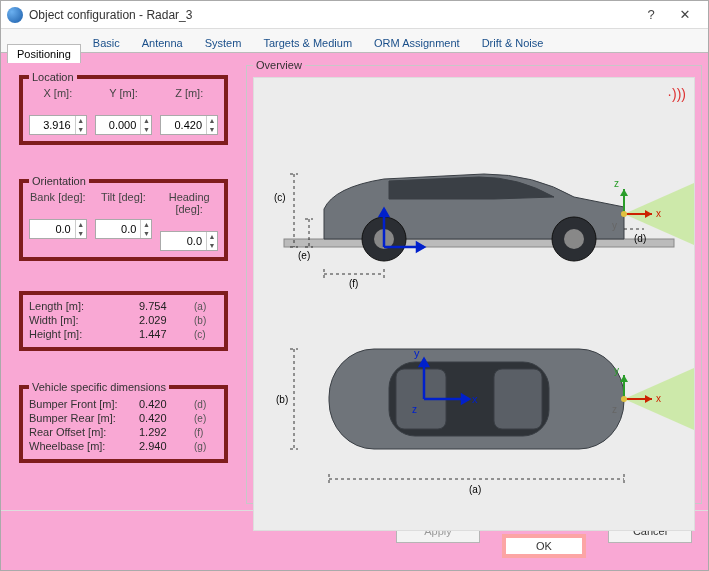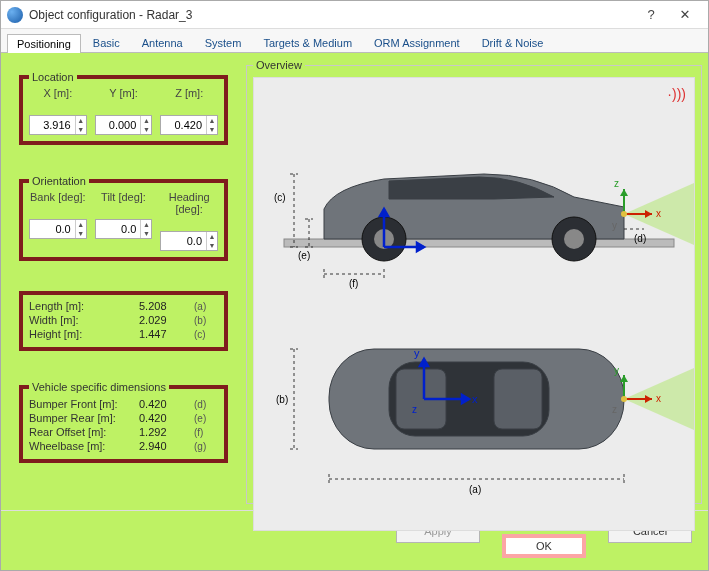--- a/index.html
+++ b/index.html
@@ -9,21 +9,21 @@
     font-size: 11px;
     color: #333;
     background: #f0f0f0;
     width: 709px;
     height: 571px;
     overflow: hidden;
   }
   .window {
     width: 709px;
     height: 571px;
-    background: #bef264;
+    background: #f9a8d4;
     border: 1px solid #aaa;
     display: flex;
     flex-direction: column;
   }
   .titlebar {
     height: 28px;
     display: flex;
     align-items: center;
     padding: 0 6px;
     border-bottom: 1px solid #ddd;
@@ -55,21 +55,21 @@
     border-bottom: none;
     color: #1a4f8a;
     cursor: default;
     font-size: 11px;
   }
   .tab.active {
     background: #fff;
     border-color: #bbb;
     color: #000;
     position: relative;
-    top: 1px;
+    top: 11px;
   }
 
   .content {
     flex: 1;
     display: flex;
     padding: 6px;
     gap: 6px;
     min-height: 0;
   }
   .leftcol {
@@ -270,21 +270,21 @@
                   <div>▼</div>
                 </div>
             </div>
           </div>
         </div>
       </fieldset>
 
       <fieldset class="group">
         <div class="dimrow">
             <span class="lbl">Length [m]:</span>
-            <span class="val">5.208</span>
+            <span class="val">9.754</span>
             <span class="tag">(a)</span>
           </div>
         <div class="dimrow">
             <span class="lbl">Width [m]:</span>
             <span class="val">2.029</span>
             <span class="tag">(b)</span>
           </div>
         <div class="dimrow">
             <span class="lbl">Height [m]:</span>
             <span class="val">1.447</span>

